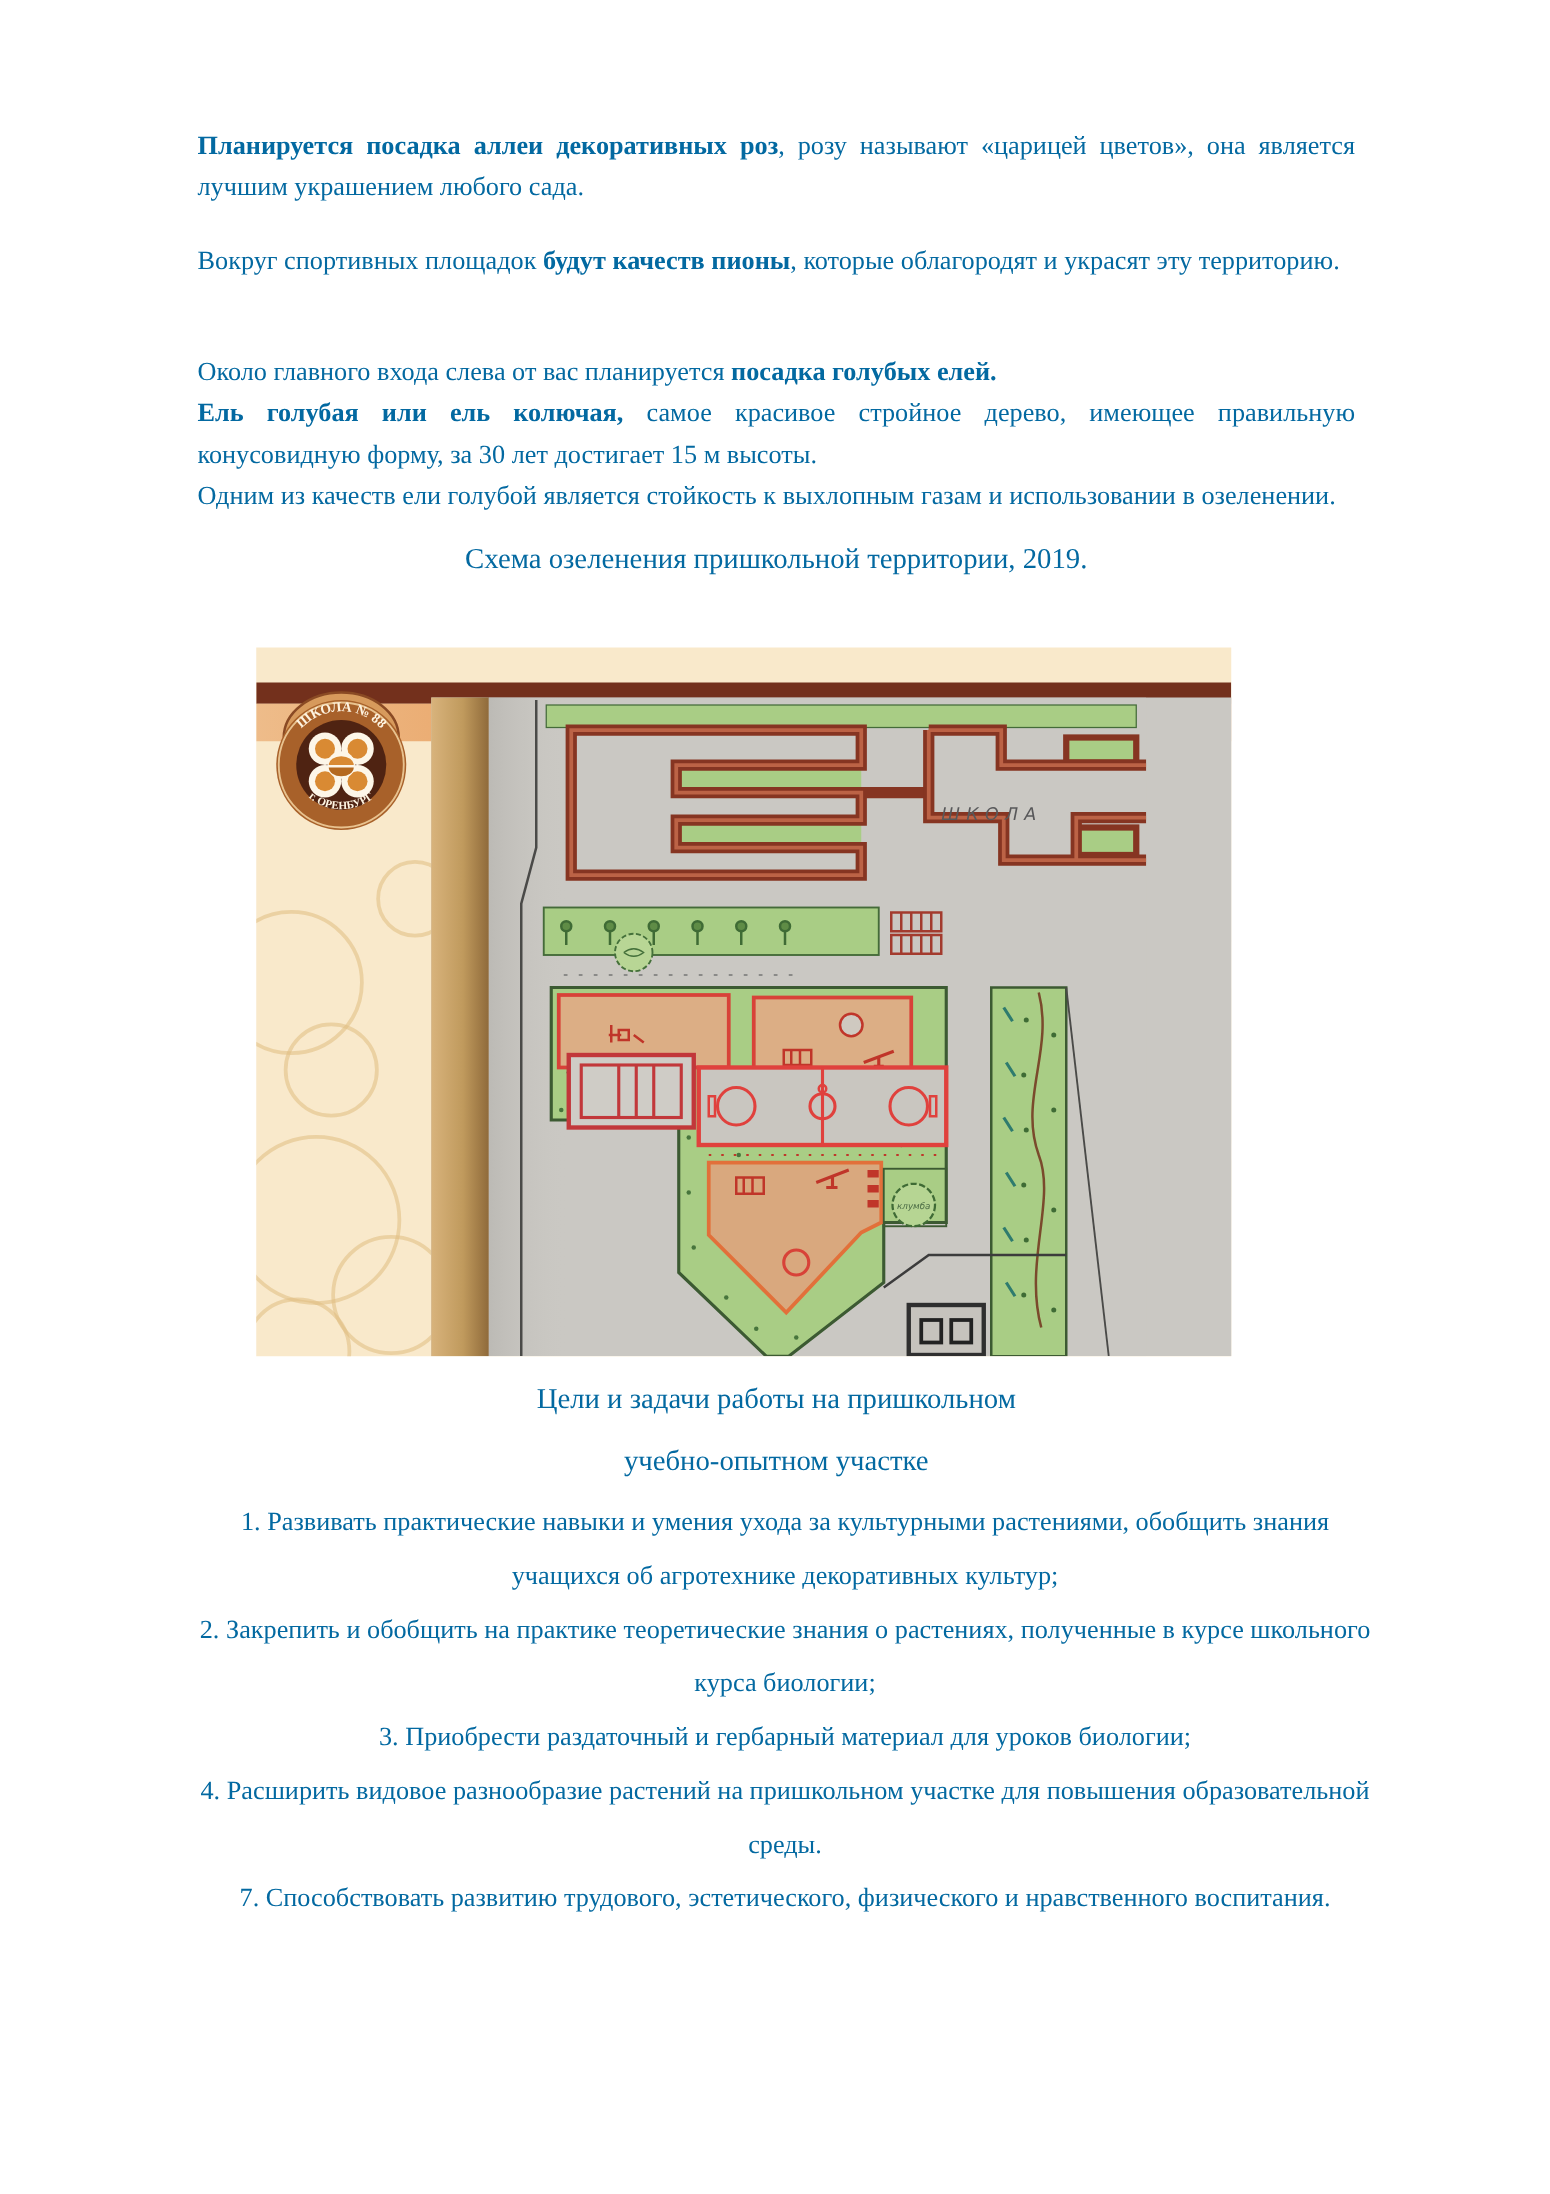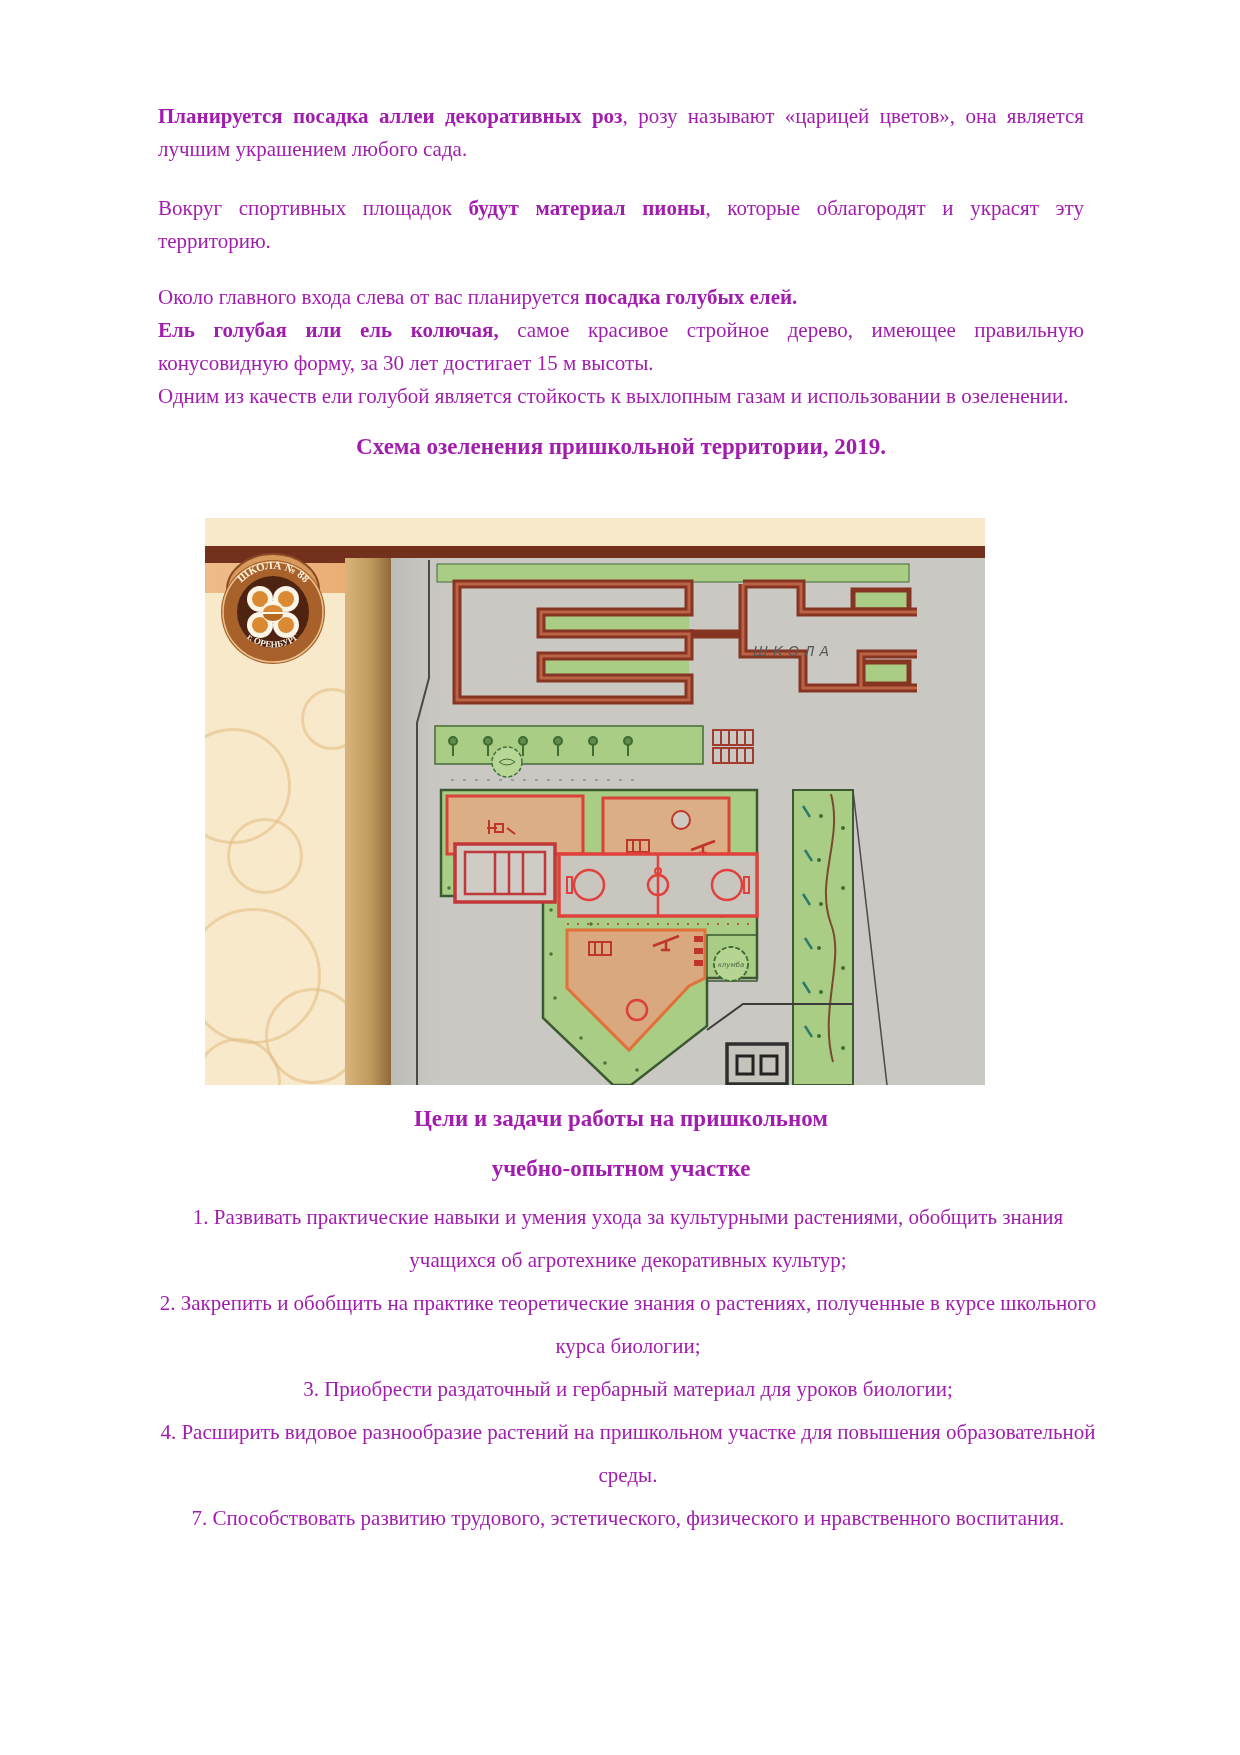--- a/index.html
+++ b/index.html
@@ -1,21 +1,21 @@
 <!DOCTYPE html>
 <html><head>
 <meta charset="utf-8">
 <style>
   html,body{margin:0;padding:0;background:#ffffff;}
   .page{position:relative;width:1240px;height:1755px;background:#ffffff;overflow:hidden;
-        font-family:"Liberation Serif", serif;color:#a21caf;}
+        font-family:"Liberation Serif", serif;color:#0369a1;}
   .body-text{position:absolute;left:158px;width:926px;margin:0;font-size:21px;line-height:33px;
              text-align:justify;}
   .p3line{ text-align:justify;}
-  .h-center{position:absolute;left:158px;width:926px;margin:0;text-align:center;font-weight:bold;
+  .h-center{position:absolute;left:158px;width:926px;margin:0;text-align:center;font-weight:normal;
             font-size:23px;}
   .goals{position:absolute;left:158px;top:1196px;width:940px;font-size:21px;}
   .goal{margin:0;line-height:43px;text-align:center;}
   
   .slide{position:absolute;left:205px;top:518px;width:780px;height:567px;background:#f9e9cb;overflow:hidden;}
   .band-brown{position:absolute;left:0;top:28px;width:780px;height:17px;background:#73301c;}
   .band-orange{position:absolute;left:0;top:45px;width:780px;height:30px;
                background:linear-gradient(90deg,#eebc8a,#e59048 55%,#dd7c2c);}
   .pat{position:absolute;border:3px solid rgba(224,190,130,0.55);border-radius:50%;}
   .watermark{position:absolute;right:0;top:120px;width:260px;height:447px;}
@@ -26,21 +26,21 @@
   .map{position:absolute;left:46px;top:0;width:526px;height:527px;display:block;}
   .map text{font-family:"DejaVu Sans", sans-serif;}
 </style>
 </head>
 <body>
 
 <div class="page">
 
   <p class="body-text" style="top:100px"><b>Планируется посадка аллеи декоративных роз</b><span>, розу называют «царицей цветов», она является лучшим украшением любого сада.</span></p>
 
-  <p class="body-text" style="top:192px"><span>Вокруг спортивных площадок </span><b>будут материал пионы</b><span>, которые облагородят и украсят эту территорию.</span></p>
+  <p class="body-text" style="top:192px"><span>Вокруг спортивных площадок </span><b>будут качеств пионы</b><span>, которые облагородят и украсят эту территорию.</span></p>
 
   <div class="body-text" style="top:281px">
     <div class="p3line"><span>Около главного входа слева от вас планируется </span><b>посадка голубых елей.</b></div>
     <div class="p3line"><b>Ель голубая или ель колючая,</b><span> самое красивое стройное дерево, имеющее правильную конусовидную форму, за 30 лет достигает 15 м высоты.</span></div>
     <div class="p3line">Одним из качеств ели голубой является стойкость к выхлопным газам и использовании в озеленении.</div>
   </div>
 
   <h2 class="h-center" style="top:434px">Схема озеленения пришкольной территории, 2019.</h2>
 
   <div class="slide">

